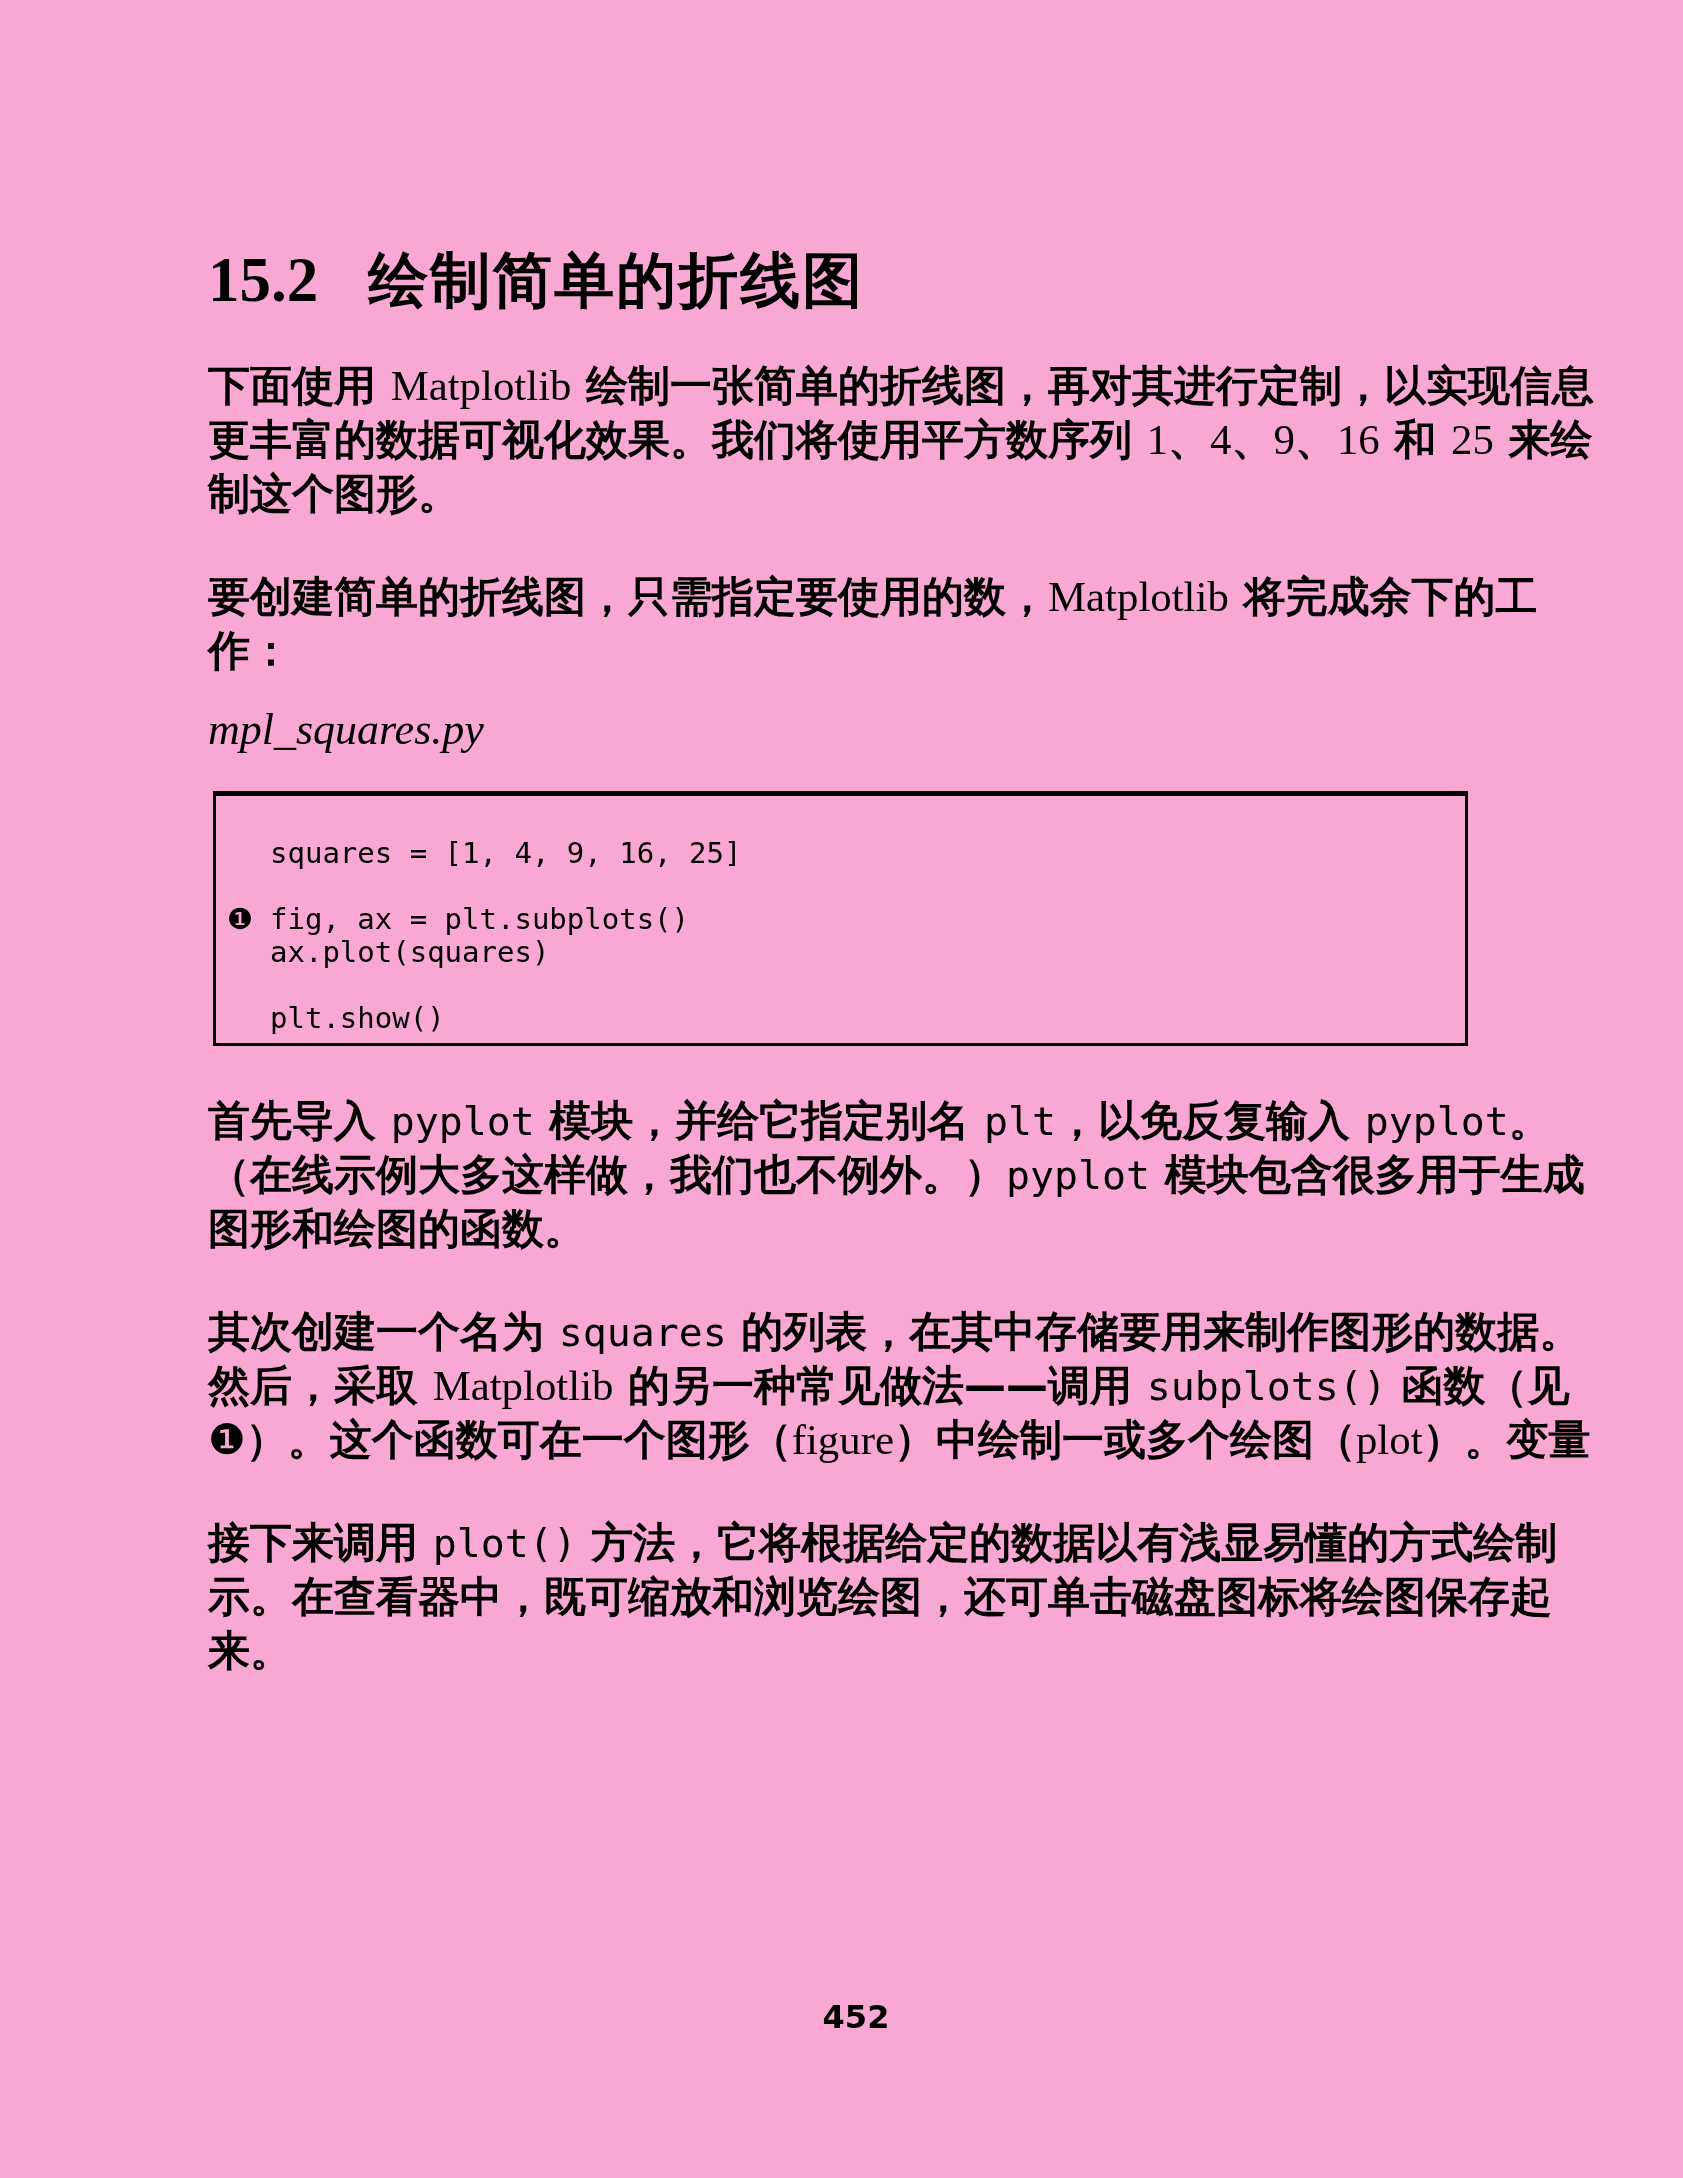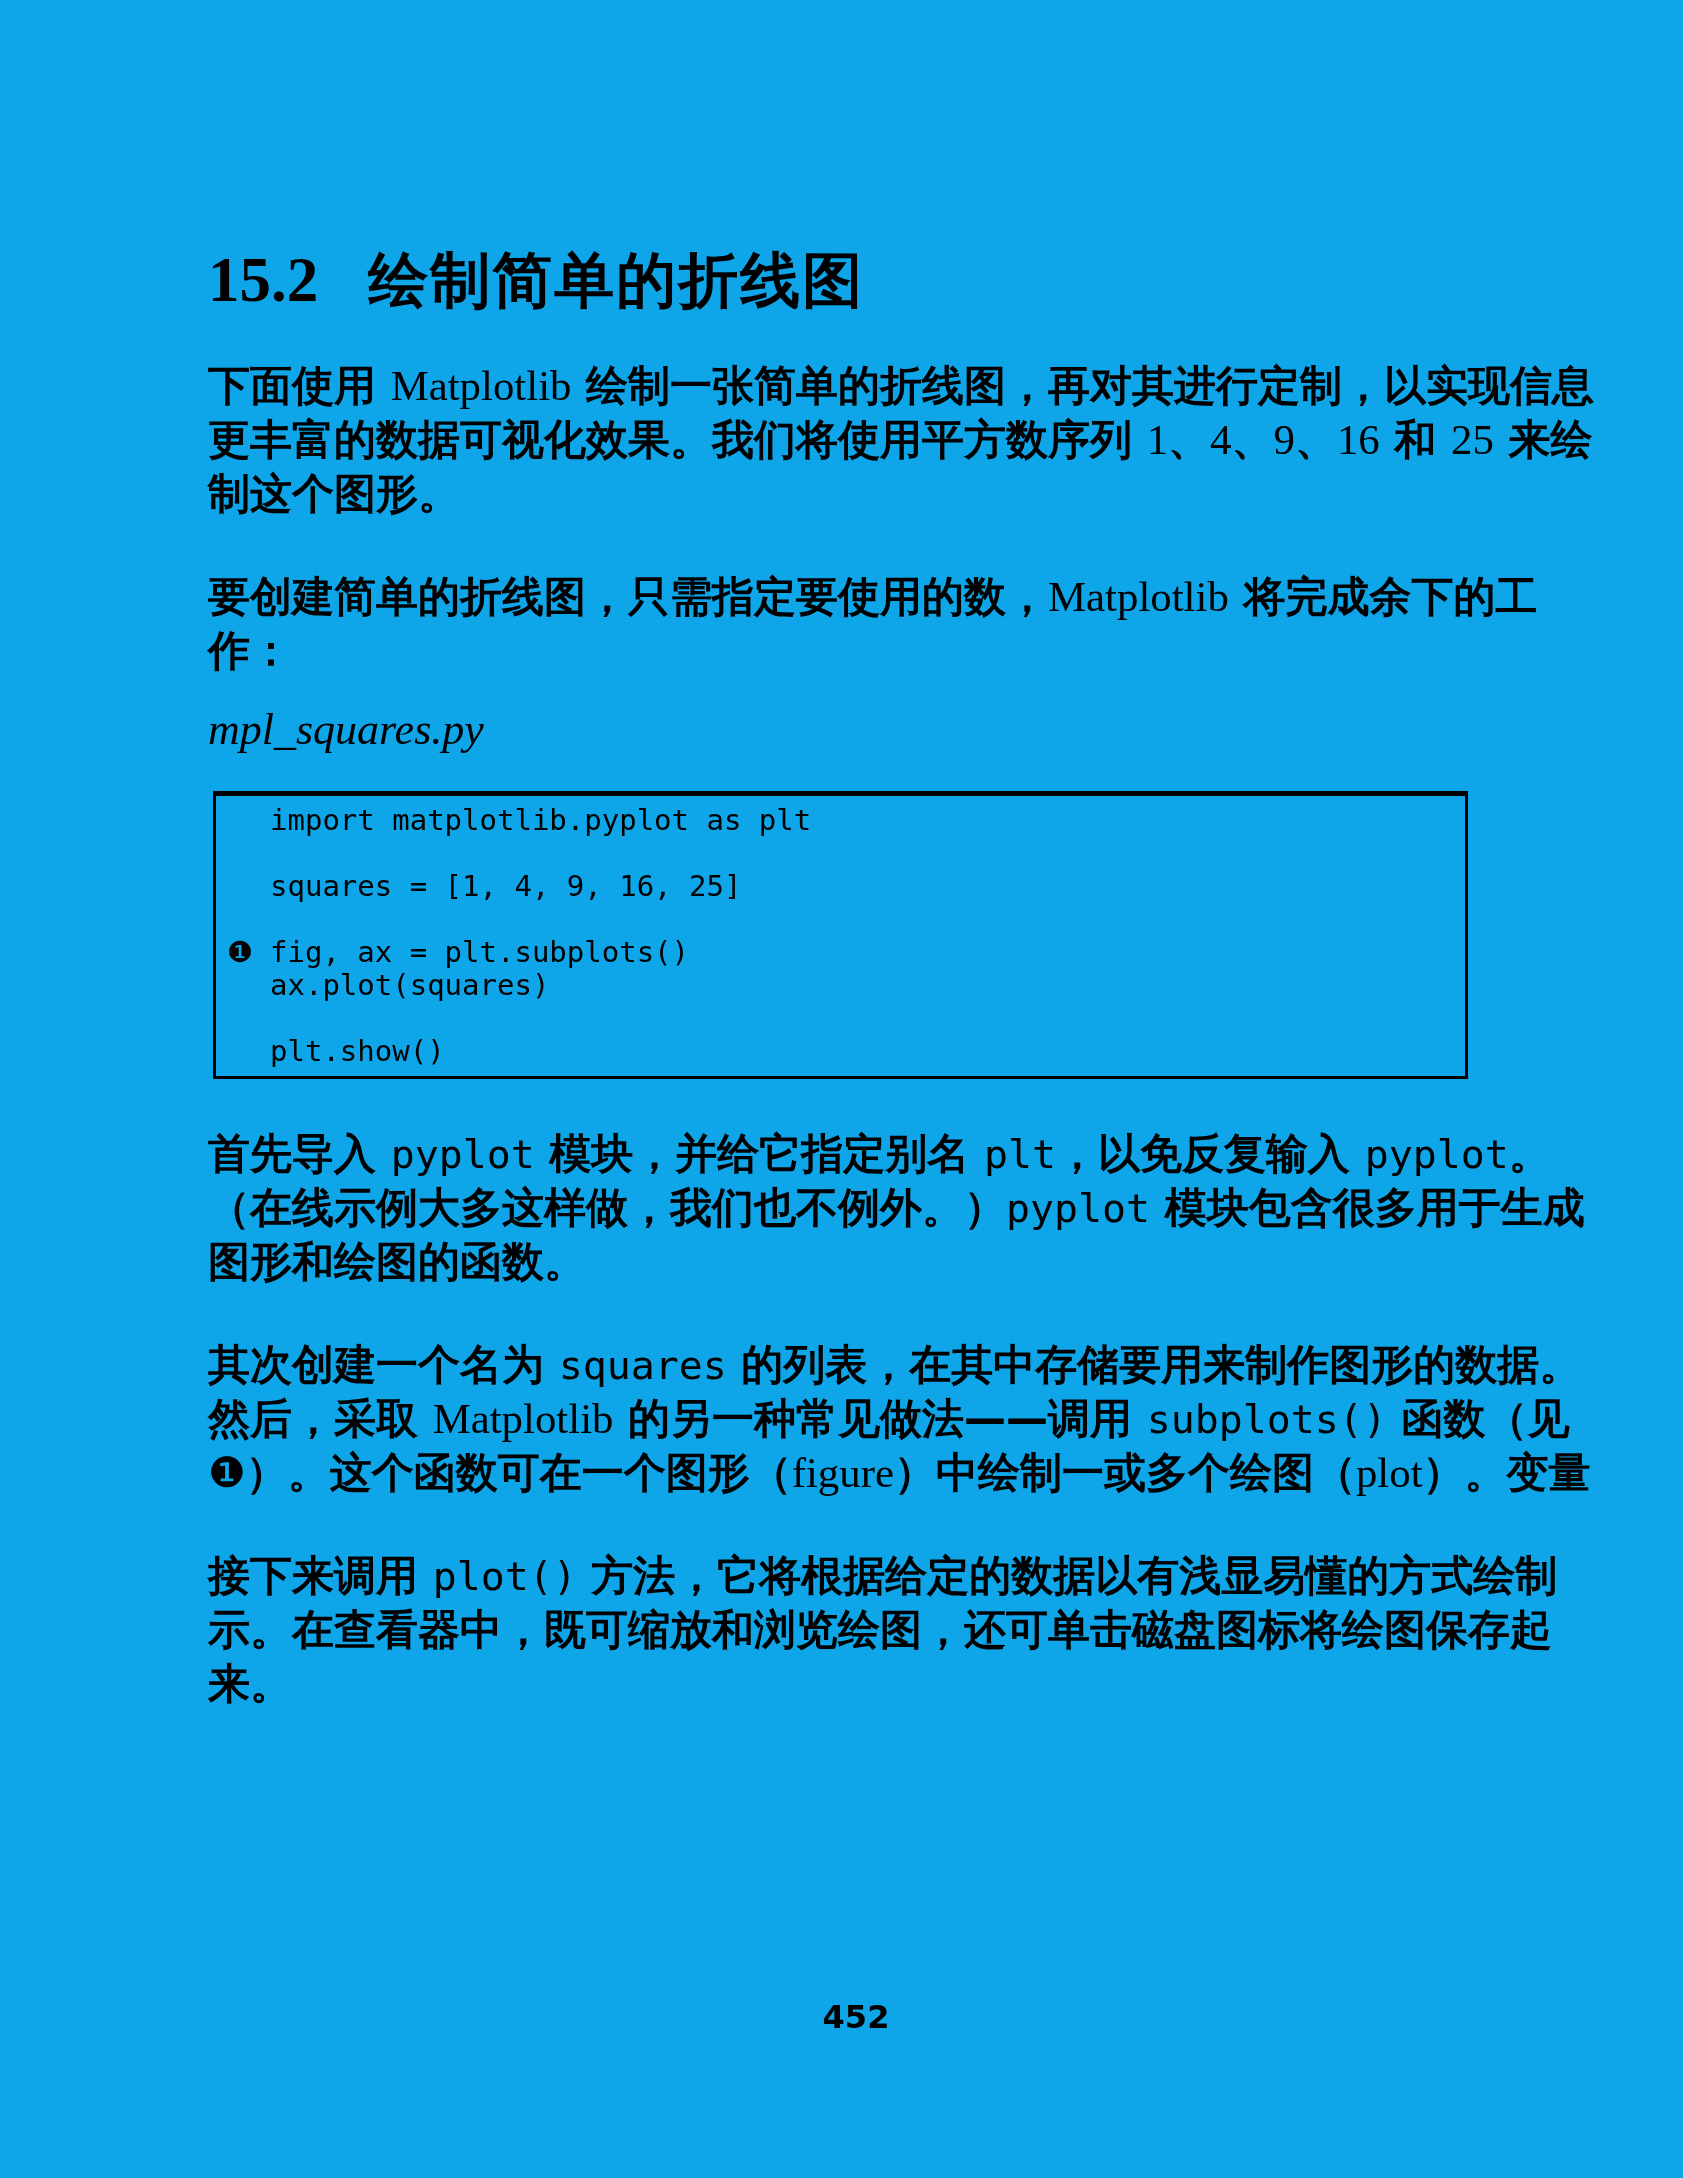--- a/index.html
+++ b/index.html
@@ -1,20 +1,20 @@
 <!DOCTYPE html>
 <html><head>
 <meta charset="utf-8">
 <style>
   html, body { margin: 0; padding: 0; background: #ffffff; }
   .page {
     position: relative;
     width: 1683px;
     height: 2178px;
-    background: #0ea5e9;
+    background: #f9a8d4;
     color: #000000;
     overflow: hidden;
     font-family: "DejaVu Sans", "Liberation Sans", sans-serif;
   }
   .content {
     position: absolute;
     left: 208px;
     top: 248px;
     width: 1339px;
   }
@@ -114,21 +114,20 @@
       </div>
 
     <div class="para para-tight">
         <div class="tline"><span class="seg-cn">要创建简单的折线图，只需指定要使用的数，</span><span class="seg-lat">Matplotlib</span><span class="seg-cn"> 将完成余下的工</span></div>
         <div class="tline"><span class="seg-cn">作：</span></div>
       </div>
 
     <div class="filename">mpl_squares.py</div>
 
     <div class="code-box">
-        <div class="code-line"><span>import matplotlib.pyplot as plt</span></div>
         <div class="code-line"><span></span></div>
         <div class="code-line"><span>squares = [1, 4, 9, 16, 25]</span></div>
         <div class="code-line"><span></span></div>
         <div class="code-line"><span class="code-marker">❶</span><span>fig, ax = plt.subplots()</span></div>
         <div class="code-line"><span>ax.plot(squares)</span></div>
         <div class="code-line"><span></span></div>
         <div class="code-line"><span>plt.show()</span></div>
       </div>
 
     <div class="para">

